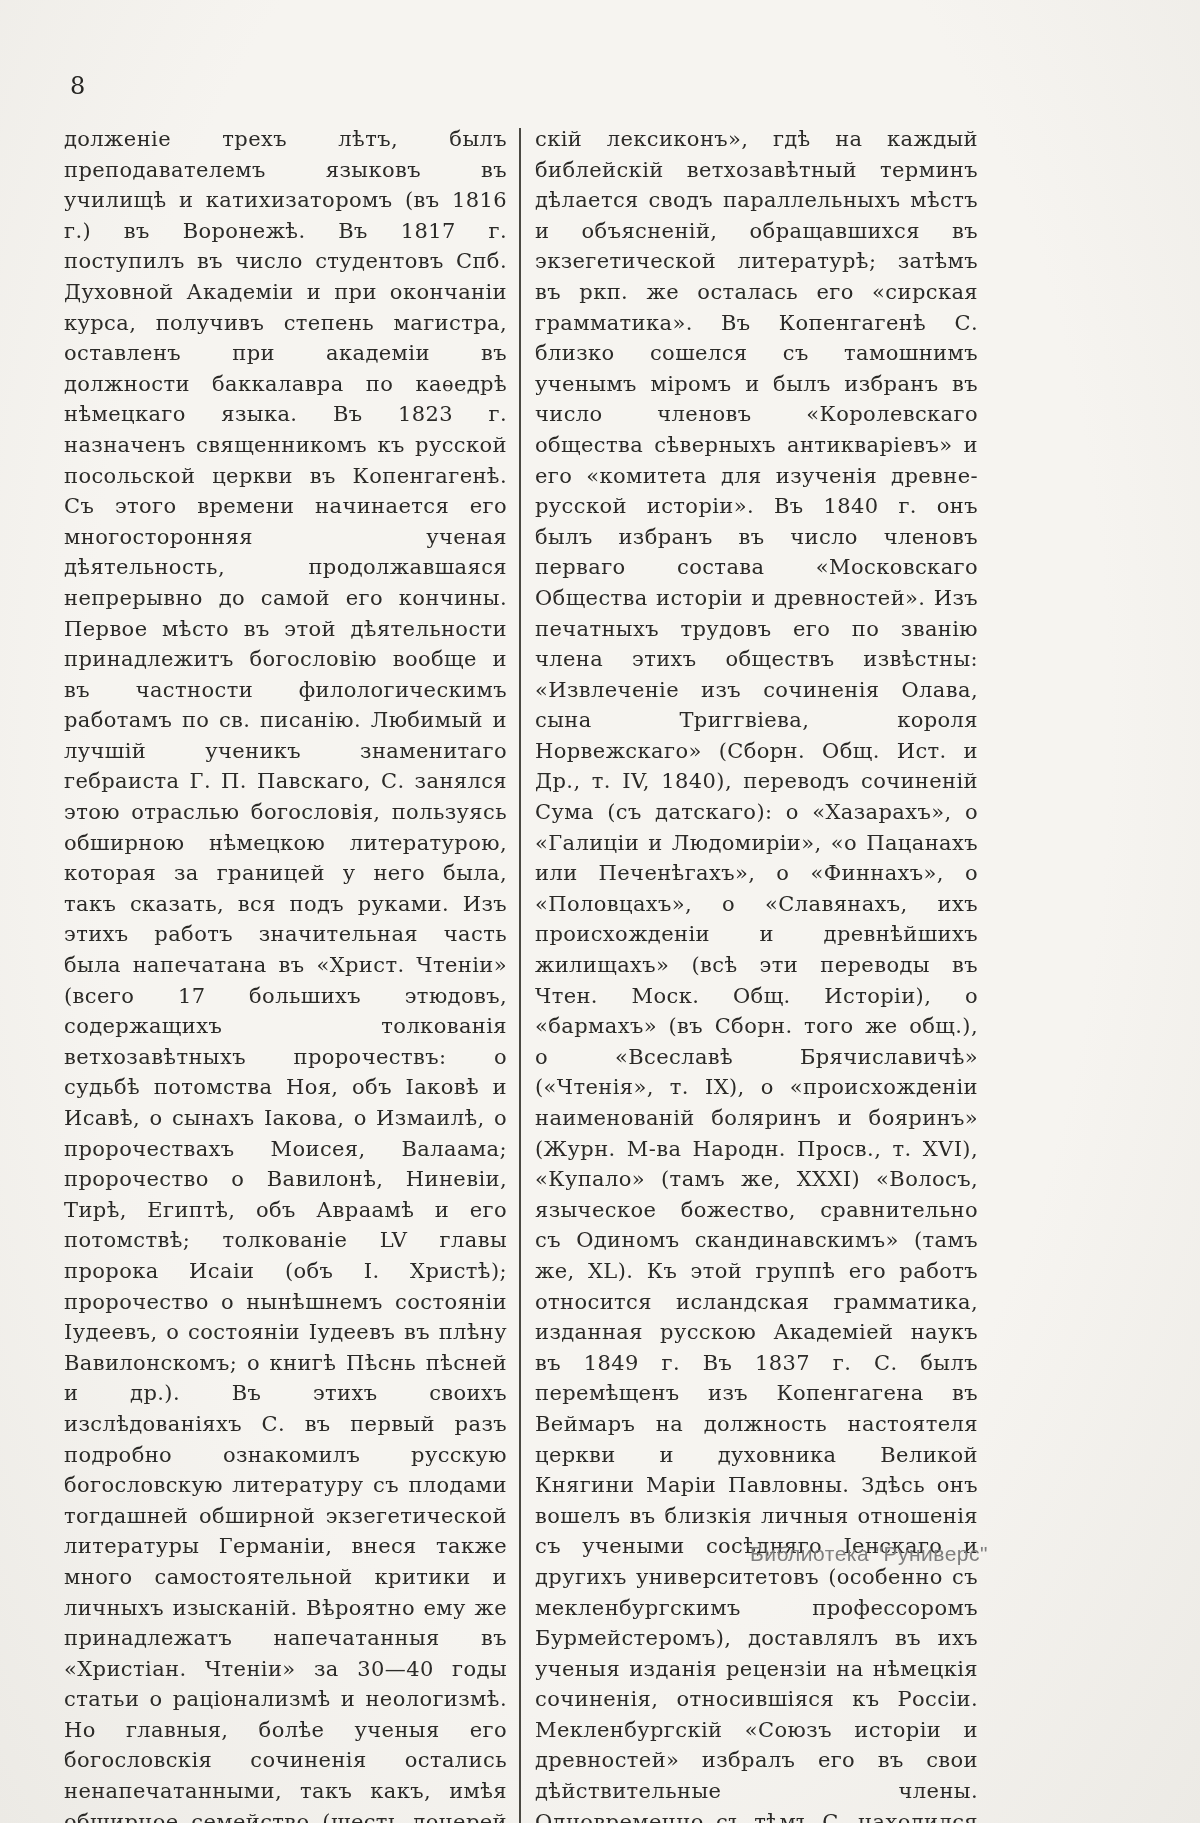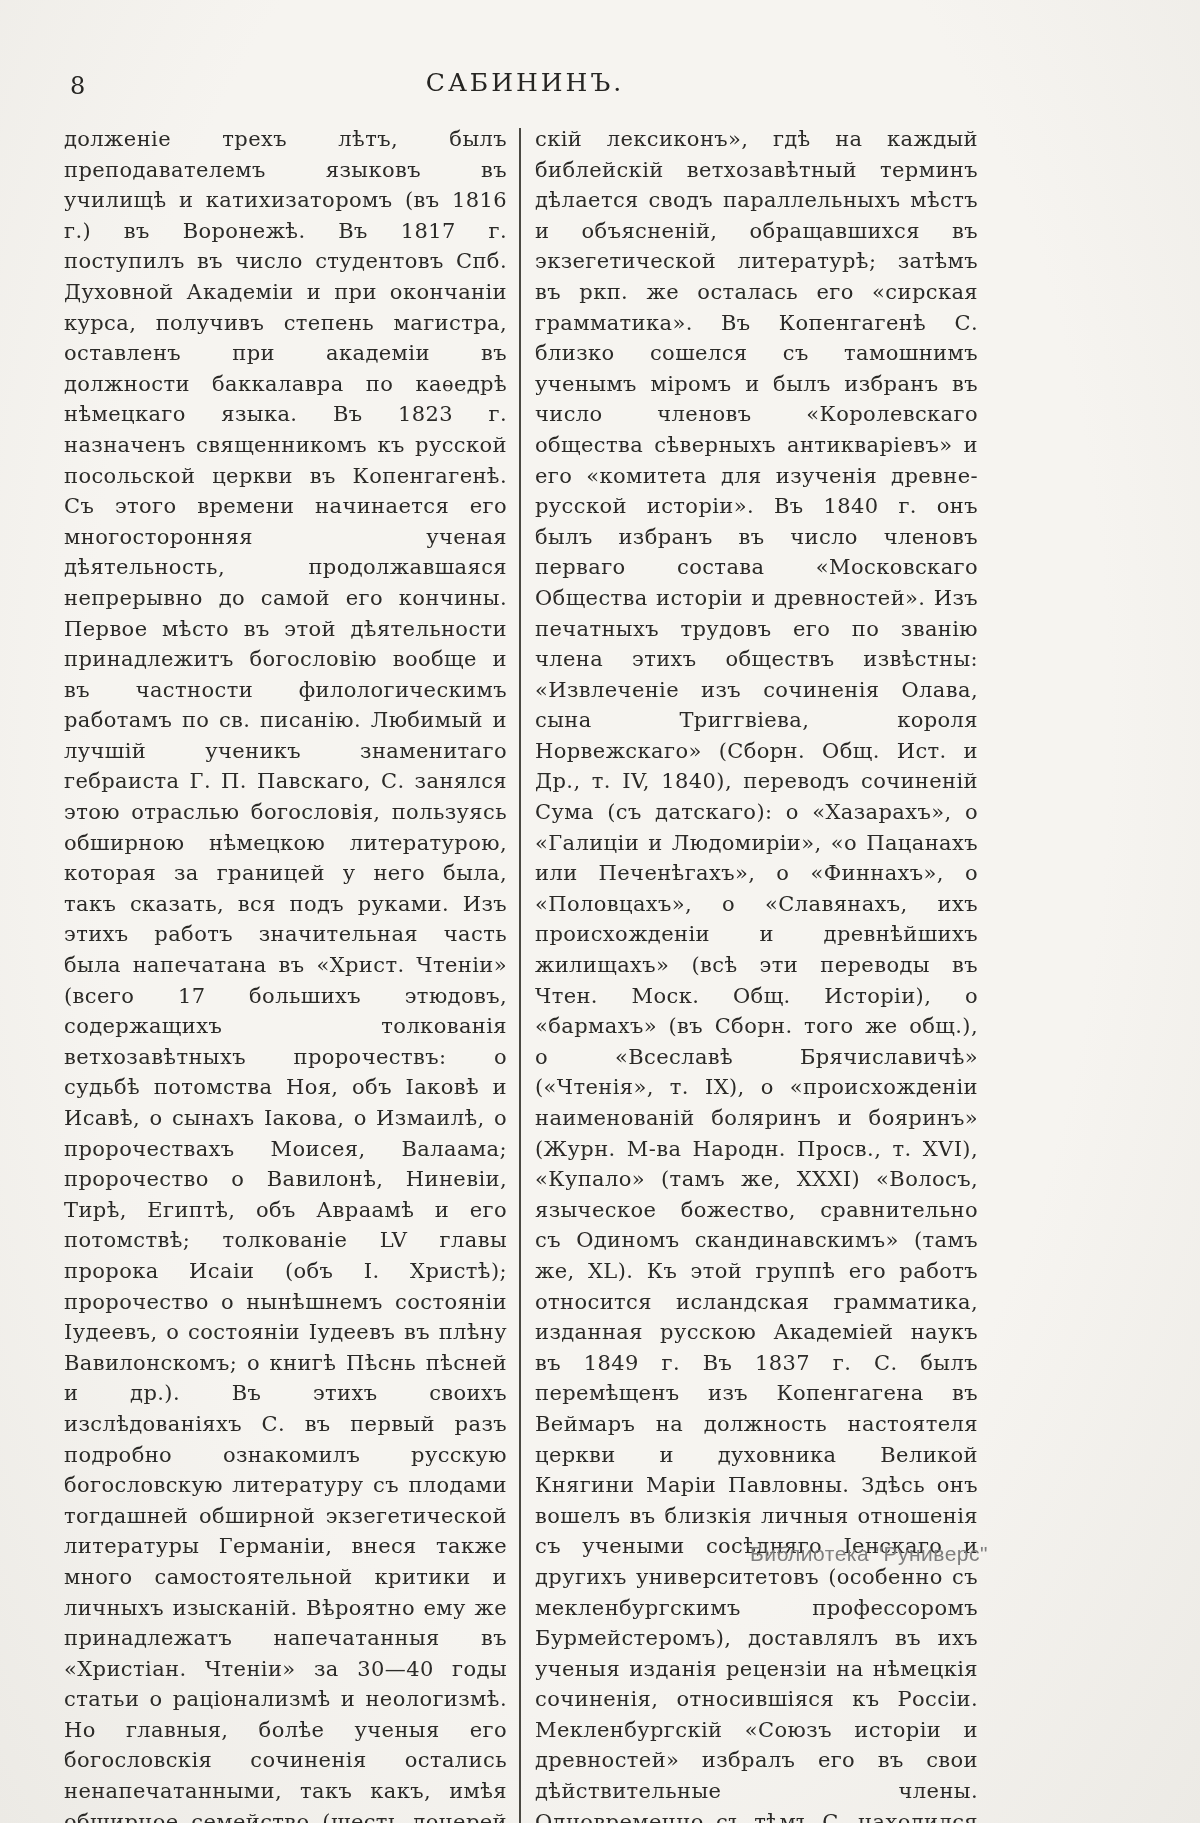--- a/index.html
+++ b/index.html
@@ -78,21 +78,20 @@
     letter-spacing: 0.5px;
   }
 </style>
 </head>
 <body>
 
 <div class="page">
   <div class="content">
     <header class="page-header">
       <span class="page-number">8</span>
-      <span class="page-title">САБИНИНЪ.</span>
     </header>
     <main class="columns">
       <div class="column left">долженіе трехъ лѣтъ, былъ преподавателемъ языковъ въ училищѣ и катихизаторомъ (въ 1816 г.) въ Воронежѣ. Въ 1817 г. поступилъ въ число студентовъ Спб. Духовной Академіи и при окончаніи курса, получивъ степень магистра, оставленъ при академіи въ должности баккалавра по каѳедрѣ нѣмецкаго языка. Въ 1823 г. назначенъ священникомъ къ русской посольской церкви въ Копенгагенѣ. Съ этого времени начинается его многосторонняя ученая дѣятельность, продолжавшаяся непрерывно до самой его кончины. Первое мѣсто въ этой дѣятельности принадлежитъ богословію вообще и въ частности филологическимъ работамъ по св. писанію. Любимый и лучшій ученикъ знаменитаго гебраиста Г. П. Павскаго, С. занялся этою отраслью богословія, пользуясь обширною нѣмецкою литературою, которая за границей у него была, такъ сказать, вся подъ руками. Изъ этихъ работъ значительная часть была напечатана въ «Христ. Чтеніи» (всего 17 большихъ этюдовъ, содержащихъ толкованія ветхозавѣтныхъ пророчествъ: о судьбѣ потомства Ноя, объ Іаковѣ и Исавѣ, о сынахъ Іакова, о Измаилѣ, о пророчествахъ Моисея, Валаама; пророчество о Вавилонѣ, Ниневіи, Тирѣ, Египтѣ, объ Авраамѣ и его потомствѣ; толкованіе LV главы пророка Исаіи (объ І. Христѣ); пророчество о нынѣшнемъ состояніи Іудеевъ, о состояніи Іудеевъ въ плѣну Вавилонскомъ; о книгѣ Пѣснь пѣсней и др.). Въ этихъ своихъ изслѣдованіяхъ С. въ первый разъ подробно ознакомилъ русскую богословскую литературу съ плодами тогдашней обширной экзегетической литературы Германіи, внеся также много самостоятельной критики и личныхъ изысканій. Вѣроятно ему же принадлежатъ напечатанныя въ «Христіан. Чтеніи» за 30—40 годы статьи о раціонализмѣ и неологизмѣ. Но главныя, болѣе ученыя его богословскія сочиненія остались ненапечатанными, такъ какъ, имѣя обширное семейство (шесть дочерей и пять сыновей), С. не хотѣлъ рисковать изданіемъ этихъ большихъ работъ на свои средства. Такъ, книга Іова была имъ дважды переведена на русскій языкъ — прозою и стихами и не издана; между ркп. Спб. Духовной Академіи имѣется его переводъ первыхъ 12 главъ книги пророка Исаіи, снабженный богатѣйшимъ ученымъ аппаратомъ; извѣстенъ въ ркп. его «библей-</div>
       <div class="divider"></div>
       <div class="column right">скій лексиконъ», гдѣ на каждый библейскій ветхозавѣтный терминъ дѣлается сводъ параллельныхъ мѣстъ и объясненій, обращавшихся въ экзегетической литературѣ; затѣмъ въ ркп. же осталась его «сирская грамматика». Въ Копенгагенѣ С. близко сошелся съ тамошнимъ ученымъ міромъ и былъ избранъ въ число членовъ «Королевскаго общества сѣверныхъ антикваріевъ» и его «комитета для изученія древне-русской исторіи». Въ 1840 г. онъ былъ избранъ въ число членовъ перваго состава «Московскаго Общества исторіи и древностей». Изъ печатныхъ трудовъ его по званію члена этихъ обществъ извѣстны: «Извлеченіе изъ сочиненія Олава, сына Триггвіева, короля Норвежскаго» (Сборн. Общ. Ист. и Др., т. IV, 1840), переводъ сочиненій Сума (съ датскаго): о «Хазарахъ», о «Галиціи и Людомиріи», «о Пацанахъ или Печенѣгахъ», о «Финнахъ», о «Половцахъ», о «Славянахъ, ихъ происхожденіи и древнѣйшихъ жилищахъ» (всѣ эти переводы въ Чтен. Моск. Общ. Исторіи), о «бармахъ» (въ Сборн. того же общ.), о «Всеславѣ Брячиславичѣ» («Чтенія», т. IX), о «происхожденіи наименованій боляринъ и бояринъ» (Журн. М-ва Народн. Просв., т. XVI), «Купало» (тамъ же, XXXI) «Волосъ, языческое божество, сравнительно съ Одиномъ скандинавскимъ» (тамъ же, XL). Къ этой группѣ его работъ относится исландская грамматика, изданная русскою Академіей наукъ въ 1849 г. Въ 1837 г. С. былъ перемѣщенъ изъ Копенгагена въ Веймаръ на должность настоятеля церкви и духовника Великой Княгини Маріи Павловны. Здѣсь онъ вошелъ въ близкія личныя отношенія съ учеными сосѣдняго Іенскаго и другихъ университетовъ (особенно съ мекленбургскимъ профессоромъ Бурмейстеромъ), доставлялъ въ ихъ ученыя изданія рецензіи на нѣмецкія сочиненія, относившіяся къ Россіи. Мекленбургскій «Союзъ исторіи и древностей» избралъ его въ свои дѣйствительные члены. Одновременно съ тѣмъ С. находился также въ частыхъ сношеніяхъ (главнымъ образомъ — письменныхъ) съ знаменитыми учеными славянами — Коларомъ, Ганкой, Шафарикомъ, которые обращались къ нему за рѣшеніемъ недоумѣній по части славянской филологіи и древностей. Въ послѣдніе годы своей жизни С. ослабилъ свою научную дѣятельность, посвящая почти все время службѣ придвор-</div>
     </main>
   </div>
   <div class="watermark">Библиотека "Руниверс"</div>
 </div>
 

